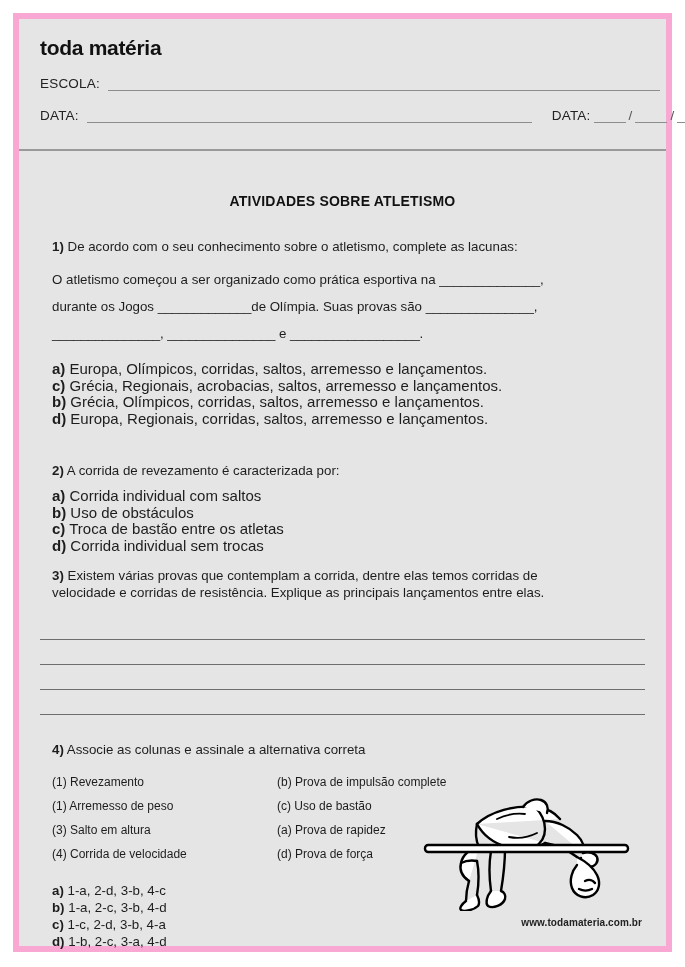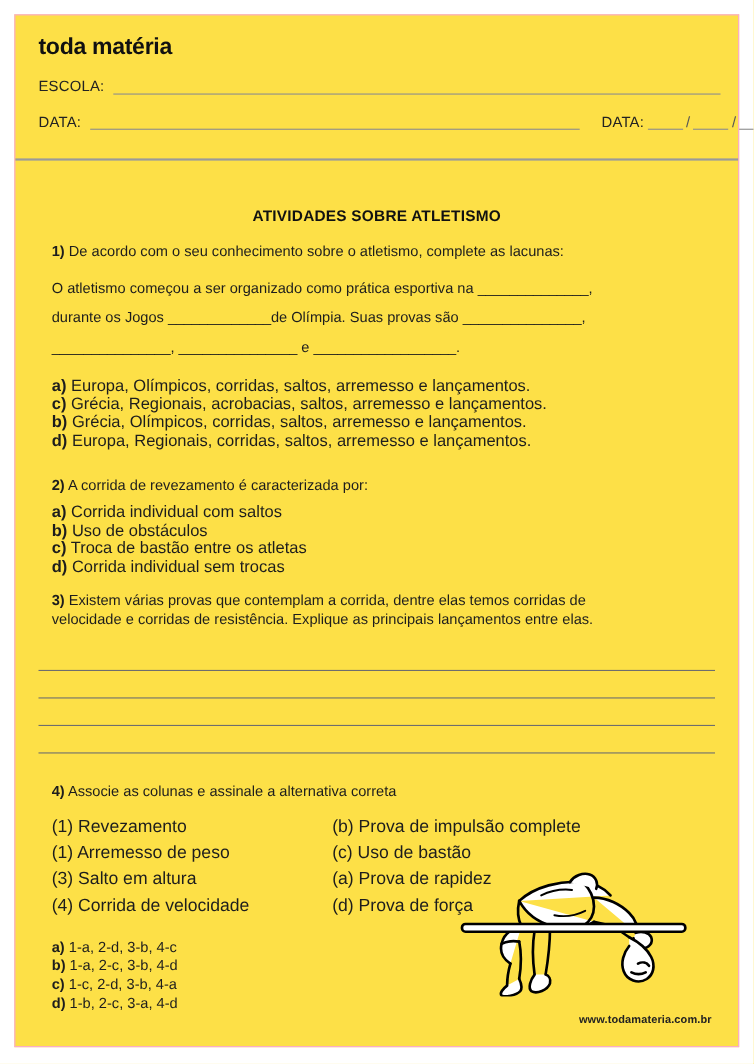--- a/index.html
+++ b/index.html
@@ -14,23 +14,23 @@
     color: #1a1a1a;
     position: relative;
     overflow: hidden;
   }
   .page-frame {
     position: absolute;
     left: 13px;
     top: 13px;
     width: 659px;
     height: 939px;
-    border: 1px solid #f9a8d4;
+    border: 6px solid #f9a8d4;
     box-sizing: border-box;
-    background: #fde047;
+    background: #e5e5e5;
   }
   
   .header {
     position: absolute;
     left: 0; top: 0;
     width: 100%;
     height: 132px;
     border-bottom: 2px solid #9a9a9a;
     box-sizing: border-box;
   }
@@ -95,60 +95,59 @@
     font-size: 14px;
     font-weight: bold;
     letter-spacing: 0.2px;
     margin-top: 42px;
     color: #111;
   }
   .block { padding: 0 21px 0 33px; }
   .q-line {
     font-size: 13.3px;
     line-height: 16px;
-    margin-top: 17px;
+    margin-top: 30px;
     color: #1d1d1d;
   }
   .q-num { font-weight: bold; }
   .fill-par {
     font-size: 13.3px;
     line-height: 27px;
     margin-top: 11px;
     color: #1d1d1d;
   }
   .blank { letter-spacing: -0.2px; }
   .opts {
     margin-top: 14px;
     font-size: 15px;
     line-height: 16.5px;
     color: #1d1d1d;
   }
   .opt-letter { font-weight: bold; }
-  .q2-head { margin-top: 24px; }
+  .q2-head { margin-top: 36px; }
   .q2-opts { margin-top: 9px; }
   .q3-head { margin-top: 13px; line-height: 17px; }
   .answer-lines {
     margin-top: 14px;
     padding: 0 21px 0 21px;
   }
   .answer-line {
     border-bottom: 1.6px solid #6e6e6e;
     height: 24px;
   }
   .q4-head { margin-top: 27px; }
   .match-wrap {
     margin-top: 12px;
     position: relative;
   }
   .match-row {
     display: flex;
-    font-size: 16px;
+    font-size: 12px;
     line-height: 24px;
     color: #1d1d1d;
-    gap: 30px;
   }
   .match-left  { width: 225px; flex: 0 0 225px; }
   .match-right { flex: 1 1 auto; }
   .q4-opts {
     margin-top: 16px;
     font-size: 13.3px;
     line-height: 17px;
     color: #1d1d1d;
   }
 

